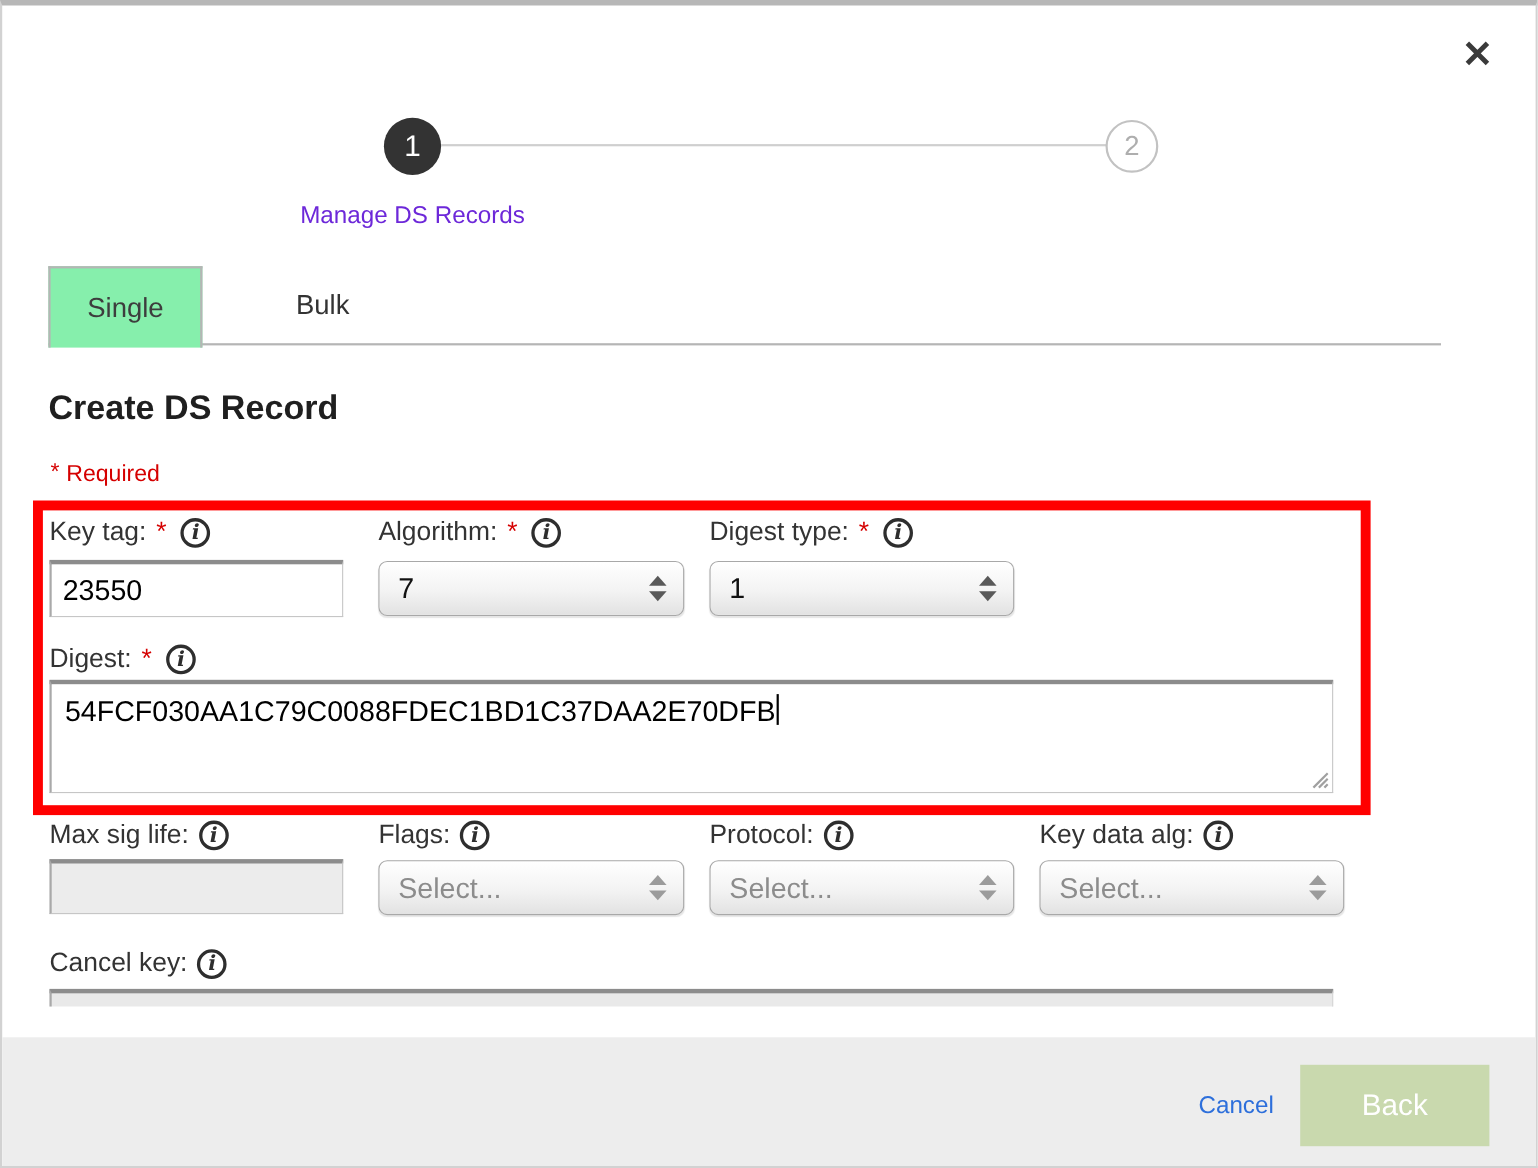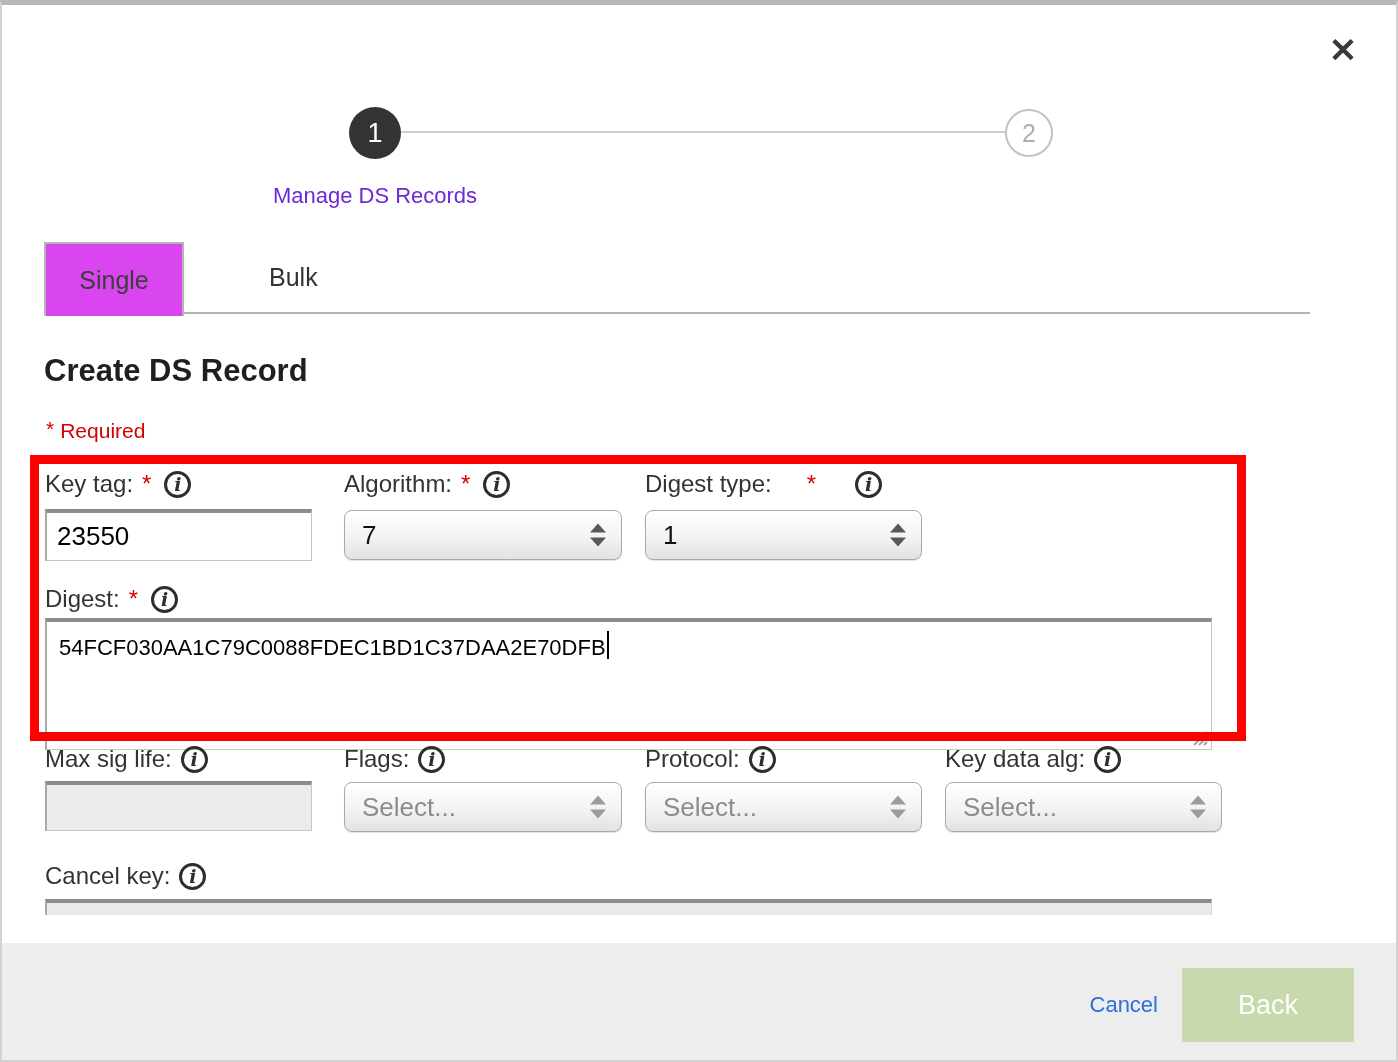--- a/index.html
+++ b/index.html
@@ -25,21 +25,21 @@
   .step-1{left:347px;top:102px;width:52px;height:52px;background:#333;color:#fff;font-size:27px;}
   .step-2{left:1003px;top:104px;width:48px;height:48px;background:#fff;border:2px solid #c2c2c2;color:#aeaeae;font-size:25px;}
   .step-line{position:absolute;left:399px;top:126px;width:606px;height:2px;background:#cfcfcf;}
   .step-label{position:absolute;top:178px;width:320px;text-align:center;font-size:22px;color:#6d28d9;}
   .step-label.l1{left:213px;}
   .step-label.l2{left:867px;}
   
   .tabbar{position:absolute;left:42px;top:237px;width:1266px;height:72px;border-bottom:2px solid #b5b5b5;box-sizing:border-box;}
   .tab-single{
     position:absolute;left:0;top:0;width:140px;height:74px;
-    background:#d946ef;border:2px solid #b5b5b5;border-bottom:none;
+    background:#86efac;border:2px solid #b5b5b5;border-bottom:none;
     box-sizing:border-box;display:flex;align-items:center;justify-content:center;
     font-size:25px;color:#3d3d3d;z-index:2;cursor:pointer;
   }
   .tab-bulk{
     position:absolute;left:182px;top:0;height:70px;padding:0 43px;
     display:flex;align-items:center;font-size:25px;color:#333;cursor:pointer;
   }
   
   .heading{position:absolute;left:42px;top:348px;font-size:31px;font-weight:bold;color:#1f1f1f;}
   .required-note{position:absolute;left:44px;top:412px;font-size:21px;color:#d50000;}
@@ -76,23 +76,23 @@
     font-size:26px;color:#111;cursor:pointer;
   }
   .select.muted{color:#8c8c8c;}
   .sel-arrows{position:absolute;right:15px;top:50%;transform:translateY(-50%);display:flex;flex-direction:column;gap:5px;}
   .arr-up{width:0;height:0;border-left:8px solid transparent;border-right:8px solid transparent;border-bottom:9px solid #595959;}
   .arr-dn{width:0;height:0;border-left:8px solid transparent;border-right:8px solid transparent;border-top:9px solid #595959;}
   .select.muted .arr-up{border-bottom-color:#9b9b9b;}
   .select.muted .arr-dn{border-top-color:#9b9b9b;}
   
   .textarea{
-    position:absolute;left:43px;top:613px;width:1167px;height:132px;box-sizing:border-box;
+    position:absolute;left:43px;top:613px;width:1167px;height:103px;box-sizing:border-box;
     background:#fff;border:1px solid #c6c6c6;border-top:4px solid #8c8c8c;border-left:2px solid #a9a9a9;
-    font-size:22px;color:#000;padding:9px 12px;overflow:hidden;
+    font-size:26px;color:#000;padding:9px 12px;overflow:hidden;
   }
   .caret{display:inline-block;width:2px;height:28px;background:#000;vertical-align:-4px;margin-left:1px;}
   .resize-handle{position:absolute;right:3px;bottom:3px;cursor:nwse-resize;}
   .pubkey-stub{
     position:absolute;left:43px;top:894px;width:1167px;height:16px;box-sizing:border-box;
     background:#e9e9e9;border-top:4px solid #8c8c8c;border-left:2px solid #a9a9a9;border-right:1px solid #d6d6d6;
   }
   
   .footer{
     position:absolute;left:0;top:938px;width:100%;height:124px;box-sizing:border-box;
@@ -137,21 +137,21 @@
   <div class="field-label" style="left:43px;top:465px;">
     <span>Key tag:</span>
     <span class="ast">*</span>
     <span class="info-icon">i</span>
   </div>
   <div class="field-label" style="left:342px;top:465px;">
     <span>Algorithm:</span>
     <span class="ast">*</span>
     <span class="info-icon">i</span>
   </div>
-  <div class="field-label" style="left:643px;top:465px;gap:26px;">
+  <div class="field-label" style="left:643px;top:465px;">
     <span>Digest type:</span>
     <span class="ast">*</span>
     <span class="info-icon">i</span>
   </div>
 
   <input class="text-input" style="left: 43px; top: 504px; width: 267px;" value="23550">
   <div class="select" style="left:342px;top:505px;width:278px;">
     <span>7</span>
     <span class="sel-arrows">
         <span class="arr-up"></span>

